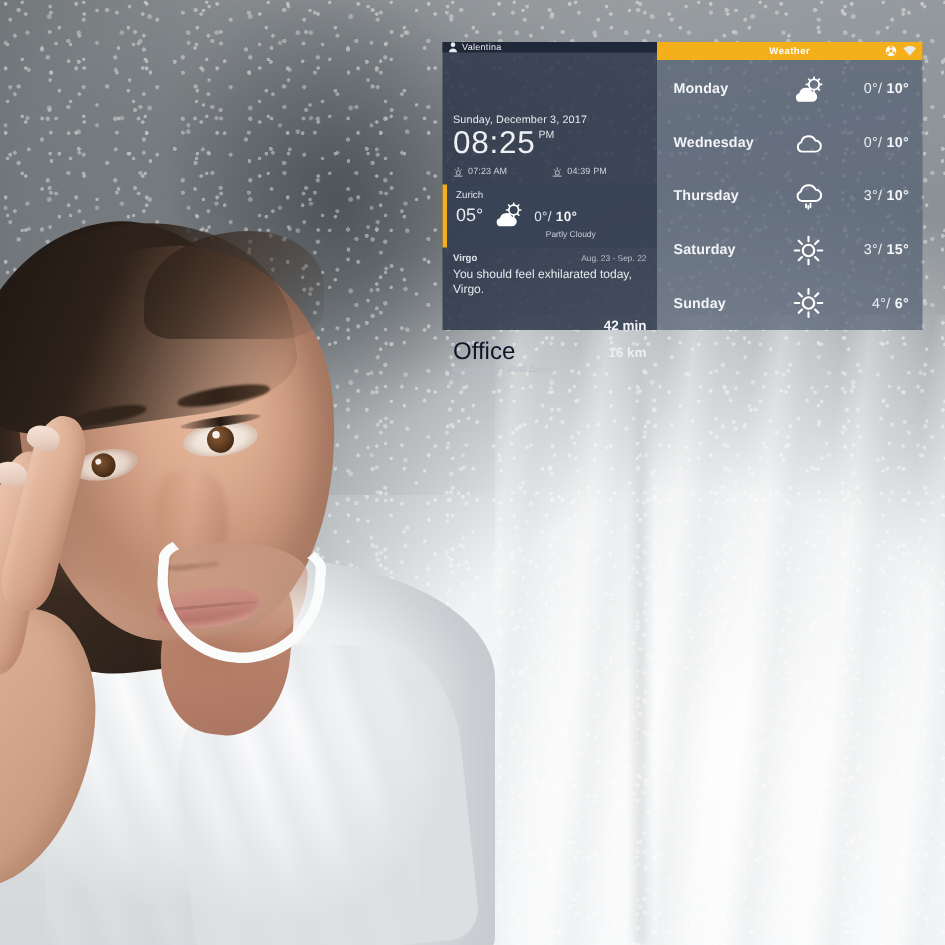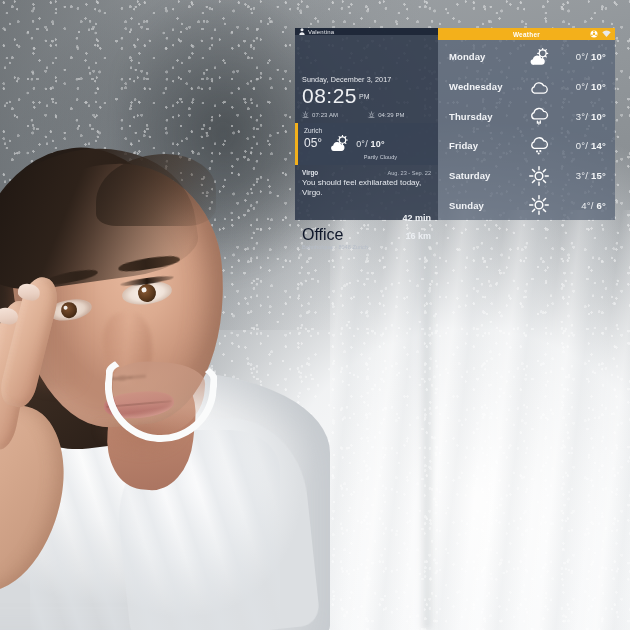--- a/index.html
+++ b/index.html
@@ -342,21 +342,21 @@
   .dash-time {
     padding: 4px 7px 3px 7px;
     margin-top: 36px;
   }
   .dash-date {
     font-size: 7.2px;
     color: #e9ebef;
     letter-spacing: .1px;
     margin-bottom: 1px;
   }
-  .clock-row { display: flex; align-items: center; gap: 2px; }
+  .clock-row { display: flex; align-items: flex-start; gap: 2px; }
   .clock {
     font-size: 21px;
     line-height: 21px;
     color: #eef0f3;
     font-weight: 300;
     letter-spacing: .5px;
   }
   .ampm { font-size: 7px; color: #dfe2e7; margin-top: 2px; }
 
   .sun-row {
@@ -654,35 +654,20 @@
               <path d="M7.2 14.6h11.4a4.6 4.6 0 0 0 .2-9.2 6.3 6.3 0 0 0-11.9 1.5 4 4 0 0 0 .3 7.7z" fill="none" stroke="#fff" stroke-width="1.6"></path>
               <path d="M11 17.2v2.6M14.6 16.8v3M12.8 18.6v2.4" stroke="#fff" stroke-width="1.5" stroke-linecap="round"></path>
             </svg>
           </span>
           <span class="fc-temps">
             <span class="lo">3°/</span>
             <span class="hi">10°</span>
           </span>
         </div>
 
-        <div class="fc-row">
-          <span class="fc-day">Friday</span>
-          <span class="fc-icon">
-            <svg width="22" height="18" viewBox="0 0 26 22">
-              <path d="M7.2 13.8h11.4a4.6 4.6 0 0 0 .2-9.2 6.3 6.3 0 0 0-11.9 1.5 4 4 0 0 0 .3 7.7z" fill="none" stroke="#fff" stroke-width="1.6"></path>
-              <circle cx="10.6" cy="17.6" r="1.3" fill="#fff"></circle>
-              <circle cx="14.6" cy="17.2" r="1.3" fill="#fff"></circle>
-              <circle cx="12.6" cy="20.2" r="1.3" fill="#fff"></circle>
-            </svg>
-          </span>
-          <span class="fc-temps">
-            <span class="lo">0°/</span>
-            <span class="hi">14°</span>
-          </span>
-        </div>
 
         <div class="fc-row">
           <span class="fc-day">Saturday</span>
           <span class="fc-icon">
             <svg width="20" height="20" viewBox="0 0 22 22">
               <circle cx="11" cy="11" r="4.2" fill="none" stroke="#fff" stroke-width="1.6"></circle>
               <path d="M11 0.8v3.4M11 17.8v3.4M0.8 11h3.4M17.8 11h3.4M3.8 3.8l2.4 2.4M15.8 15.8l2.4 2.4M18.2 3.8l-2.4 2.4M6.2 15.8l-2.4 2.4" stroke="#fff" stroke-width="1.6" stroke-linecap="round"></path>
             </svg>
           </span>
           <span class="fc-temps">

